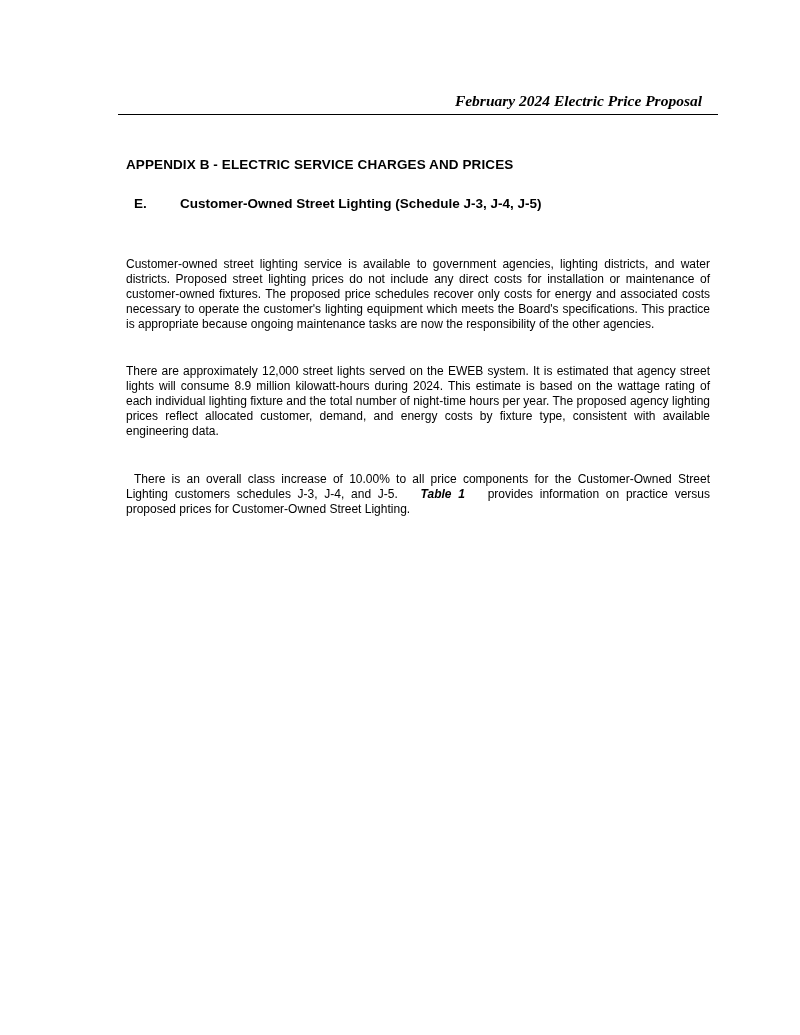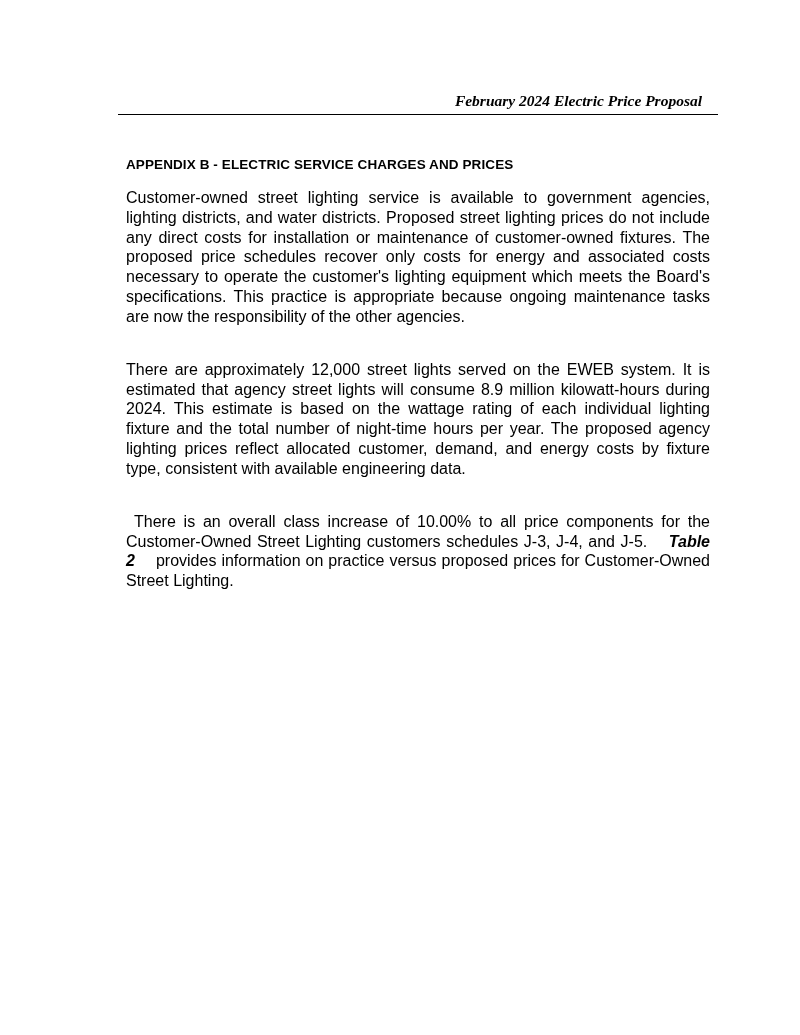--- a/index.html
+++ b/index.html
@@ -54,21 +54,21 @@
     margin-bottom: 22px;
   }
 
   .section-heading .section-label {
     display: inline-block;
     width: 46px;
   }
 
   
   .para {
-    font-size: 16px;
+    font-size: 12px;
     line-height: 1.24;
     text-align: justify;
     margin-bottom: 17px;
   }
 
   .para .emph {
     font-weight: bold;
     font-style: italic;
   }
 
@@ -96,22 +96,25 @@
 <div class="page">
   <div class="content">
 
     <div class="header">
       <span>February 2024 Electric Price Proposal</span>
     </div>
     <hr class="header-rule">
 
     <div class="appendix-heading">APPENDIX B - ELECTRIC SERVICE CHARGES AND PRICES</div>
 
+    <div class="section-heading">
+      <span class="section-label">E.</span><span>Customer-Owned Street Lighting (Schedule J-3, J-4, J-5)</span>
+    </div>
 
     <p class="para">Customer-owned street lighting service is available to government agencies, lighting districts, and water districts.  Proposed street lighting prices do not include any direct costs for installation or maintenance of customer-owned fixtures.  The proposed price schedules recover only costs for energy and associated costs necessary to operate the customer's lighting equipment which meets the Board's specifications.  This practice is appropriate because ongoing maintenance tasks are now the responsibility of the other agencies.</p>
 
     <p class="para">There are approximately 12,000 street lights served on the EWEB system. It is estimated that agency street lights will consume 8.9 million kilowatt-hours during 2024. This estimate is based on the wattage rating of each individual lighting fixture and the total number of night-time hours per year. The proposed agency lighting prices reflect allocated customer, demand, and energy costs by fixture type, consistent with available engineering data.</p>
 
-    <p class="para"><span>There is an overall class increase of 10.00% to all price components for the Customer-Owned Street Lighting customers schedules J-3, J-4, and J-5. </span><span class="emph">Table 2</span><span> provides information on practice versus proposed prices for Customer-Owned Street Lighting.</span></p>
+    <p class="para"><span>There is an overall class increase of 10.00% to all price components for the Customer-Owned Street Lighting customers schedules J-3, J-4, and J-5. </span><span class="emph">Table 1</span><span> provides information on practice versus proposed prices for Customer-Owned Street Lighting.</span></p>
 
   </div>
 
 </div>
 
 </body></html>

